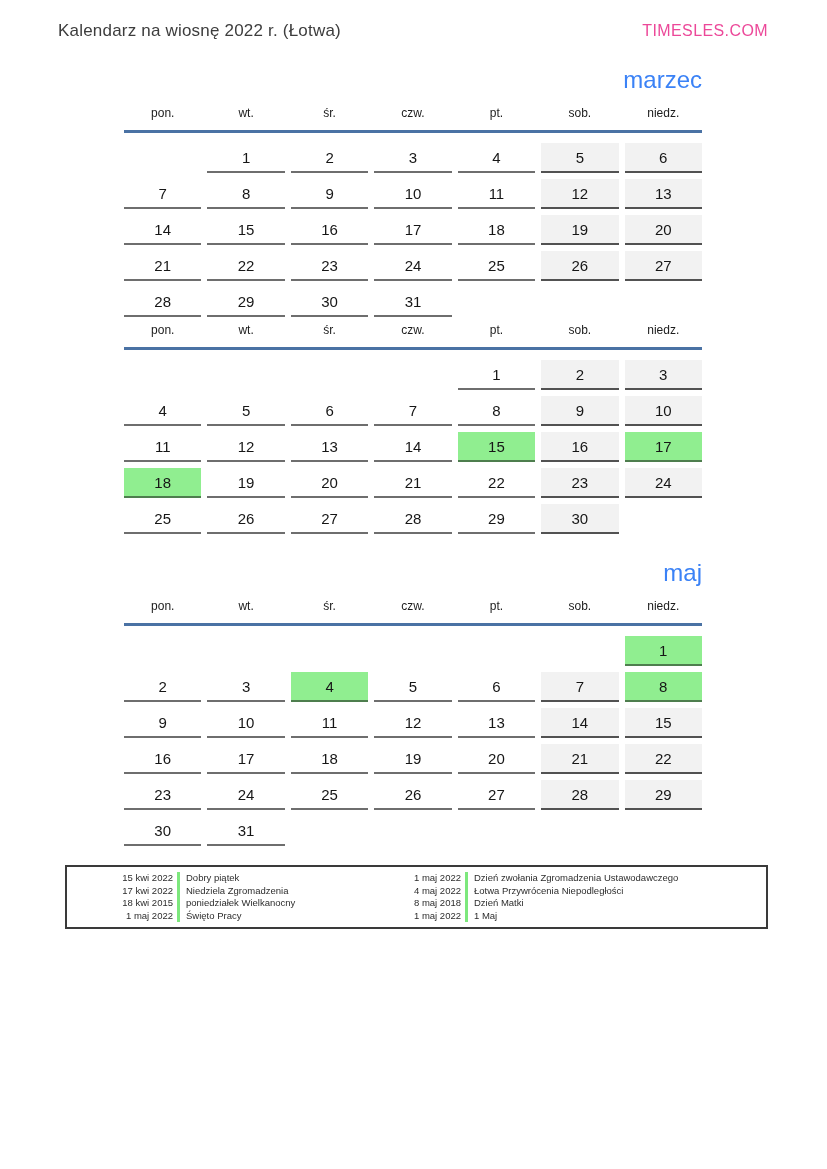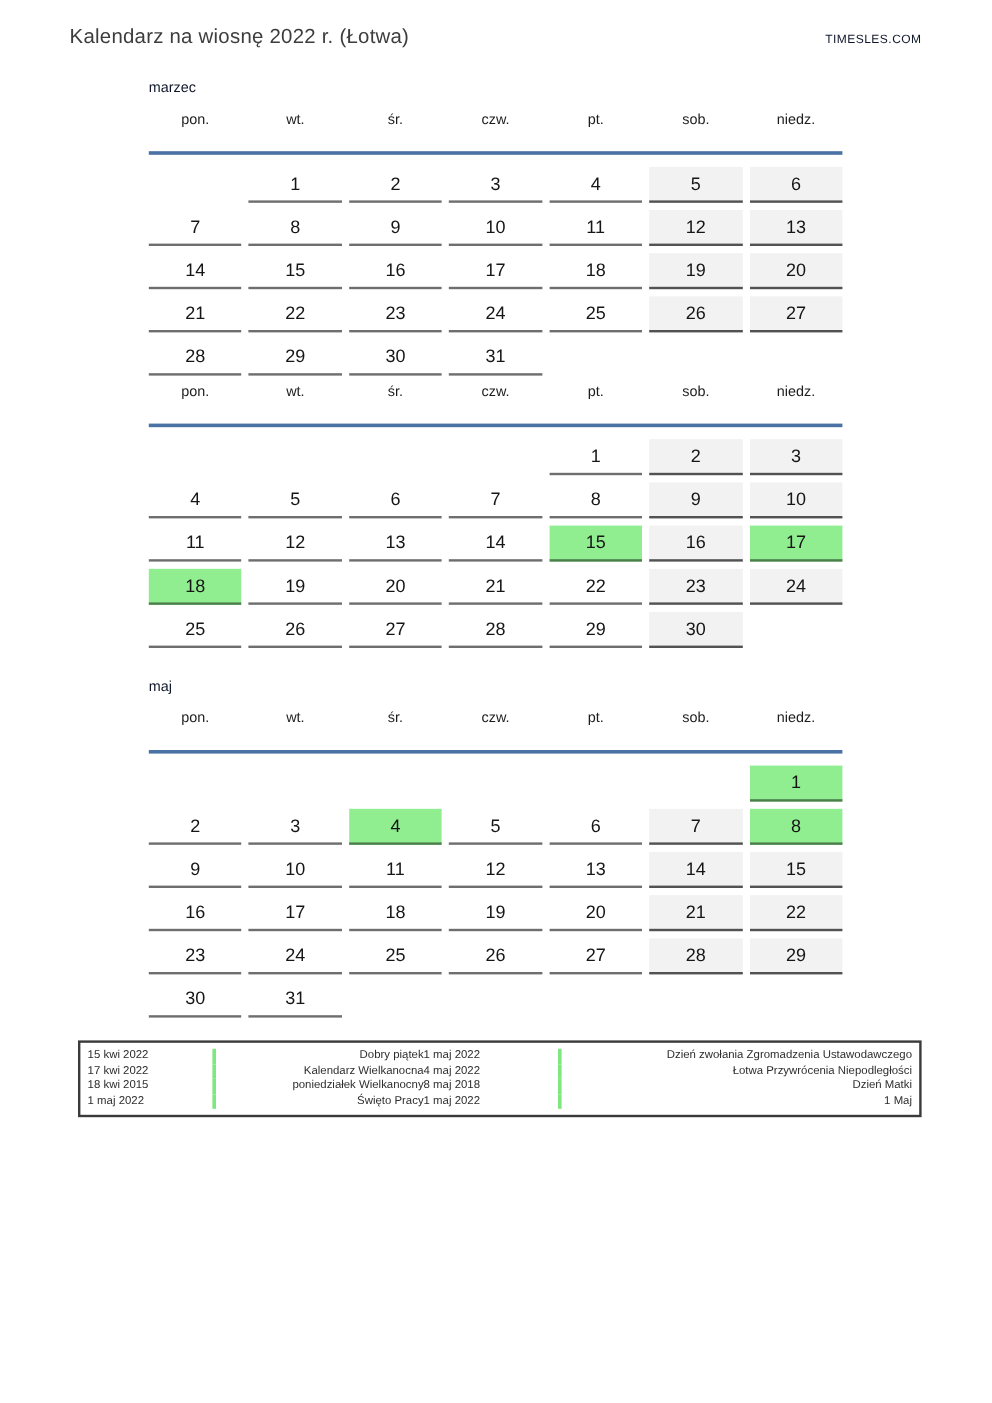--- a/index.html
+++ b/index.html
@@ -16,33 +16,33 @@
   
   .top-bar {
     display: flex; justify-content: space-between; align-items: baseline;
     padding: 21px 59px 0 58px;
   }
   .page-title {
     margin: 0; font-size: 17px; font-weight: 400; color: #3d3d3d;
     letter-spacing: 0.2px;
   }
   .site-link {
-    font-size: 10px; color: #0f172a; text-decoration: none; letter-spacing: 0.4px;
+    font-size: 16px; color: #ec4899; text-decoration: none; letter-spacing: 0.4px;
   }
 
   
   .month { width: 578px; margin-left: 124px; }
   .month-title {
-    margin: 25px 0 12px; text-align: left;
-    font-size: 12px; font-weight: 400; color: #0f172a;
+    margin: 25px 0 12px; text-align: right;
+    font-size: 24px; font-weight: 400; color: #3b82f6;
   }
   .dow-row {
     display: grid; grid-template-columns: repeat(7, 1fr); gap: 6px;
     font-size: 12px; color: #1c1c1c; text-align: center;
-    padding-bottom: 20px;
+    padding-bottom: 10px;
   }
   .dow-row span { display: block; }
   .blue-line { height: 3px; background: #4a72a4; }
   .weeks { padding-top: 10px; }
   .week-row {
     display: grid; grid-template-columns: repeat(7, 1fr); gap: 6px;
     margin-bottom: 6px;
   }
   .cell {
     height: 30px; display: flex; align-items: center; justify-content: center;
@@ -57,22 +57,22 @@
   .legend {
     margin: 19px 0 0 65px; width: 703px;
     border: 2px solid #3a3a3a;
     padding: 5px 6px;
     font-size: 9.5px; color: #2d2d2d;
   }
   .legend-row {
     display: grid; grid-template-columns: 104px 176px 112px 1fr;
     line-height: 12.5px; align-items: center;
   }
-  .legend-date { padding-right: 4px; }
-  .legend-name { border-left: 3px solid #7de87d; padding-left: 6px; text-align: right; }
+  .legend-date { padding-right: 4px; text-align: right; }
+  .legend-name { border-left: 3px solid #7de87d; padding-left: 6px; }
 </style>
 </head>
 <body>
 
 <div class="page">
 
   <div class="top-bar">
     <h1 class="page-title">Kalendarz na wiosnę 2022 r. (Łotwa)</h1>
     <a class="site-link" href="#">TIMESLES.COM</a>
   </div>
@@ -270,21 +270,21 @@
 
   <div class="legend" id="legend">
       <div class="legend-row">
         <span class="legend-date">15 kwi 2022</span>
         <span class="legend-name">Dobry piątek</span>
         <span class="legend-date">1 maj 2022</span>
         <span class="legend-name">Dzień zwołania Zgromadzenia Ustawodawczego</span>
       </div>
       <div class="legend-row">
         <span class="legend-date">17 kwi 2022</span>
-        <span class="legend-name">Kalendarz Wielkanocna</span>
+        <span class="legend-name">Niedziela Zgromadzenia</span>
         <span class="legend-date">4 maj 2022</span>
         <span class="legend-name">Łotwa Przywrócenia Niepodległości</span>
       </div>
       <div class="legend-row">
         <span class="legend-date">18 kwi 2015</span>
         <span class="legend-name">poniedziałek Wielkanocny</span>
         <span class="legend-date">8 maj 2018</span>
         <span class="legend-name">Dzień Matki</span>
       </div>
       <div class="legend-row">

